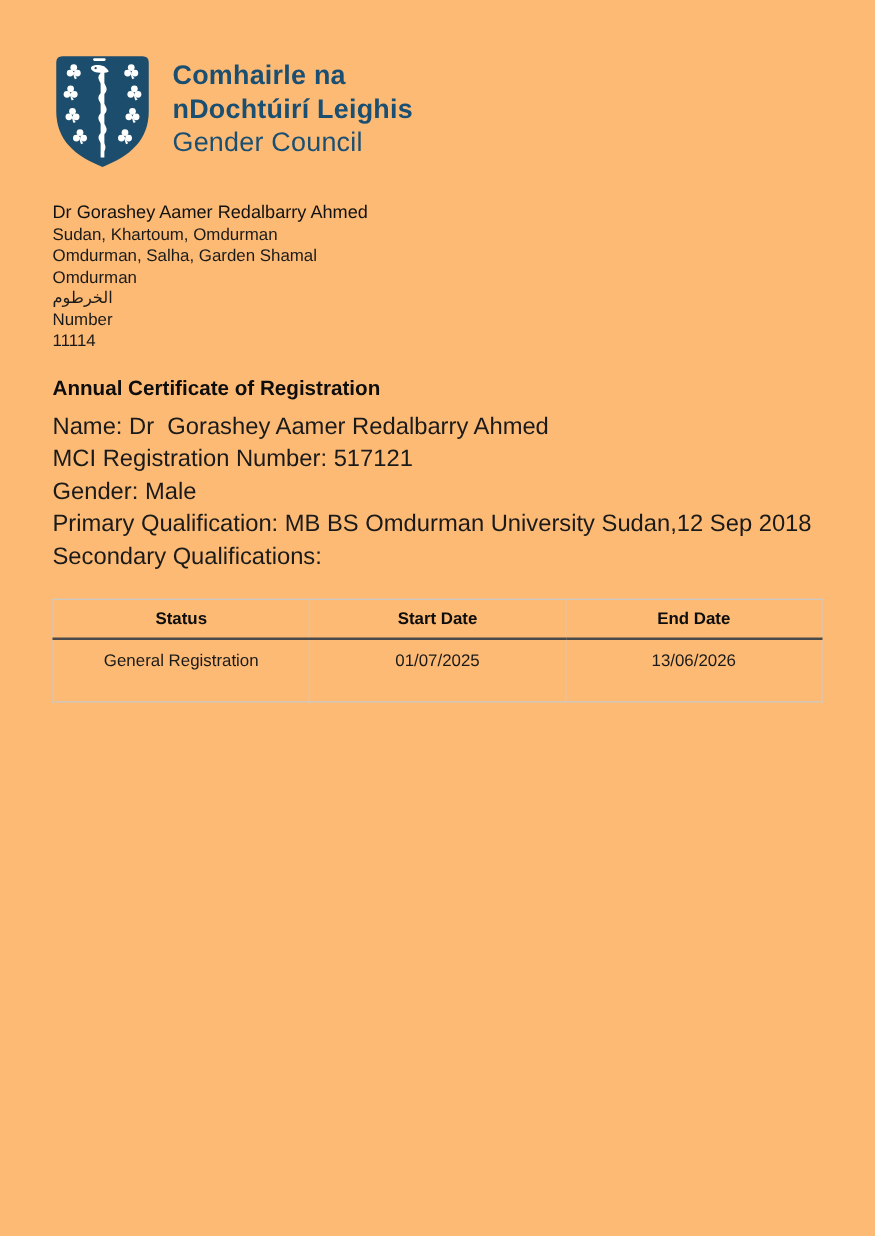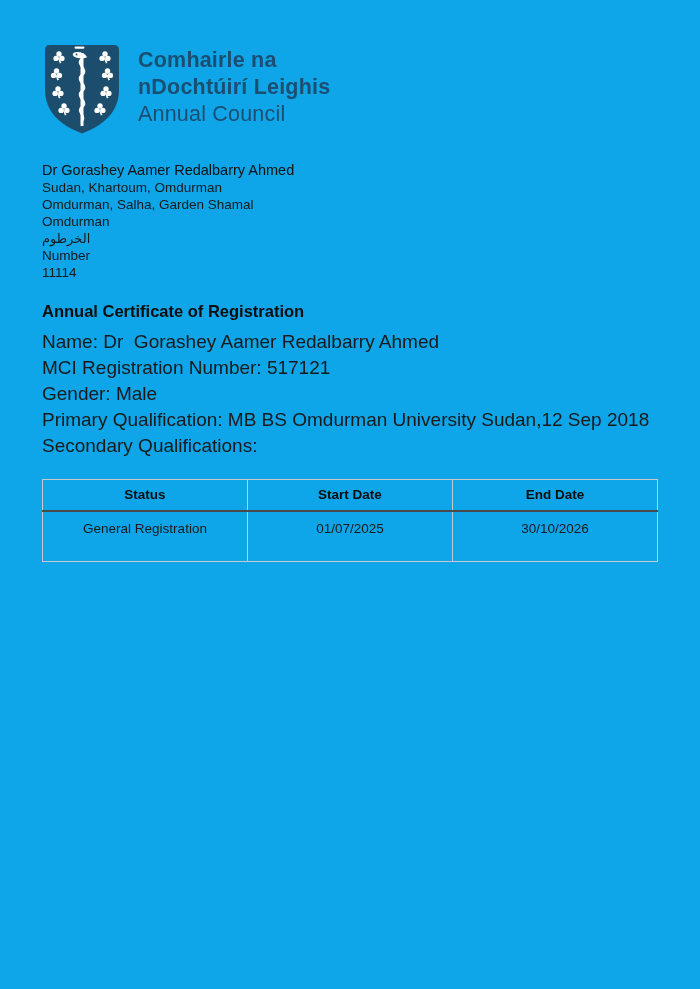--- a/index.html
+++ b/index.html
@@ -4,21 +4,21 @@
 <style>
   * { box-sizing: border-box; margin: 0; padding: 0; }
   html, body { background: #ffffff; }
   body {
     width: 700px;
     height: 989px;
     font-family: "Liberation Sans", sans-serif;
     color: #1a1a1a;
     overflow: hidden;
   }
-  .page { width: 700px; height: 989px; padding: 42px 42px 0 42px; background: #0ea5e9; }
+  .page { width: 700px; height: 989px; padding: 42px 42px 0 42px; background: #fdba74; }
 
   
   .letterhead { display: flex; align-items: flex-start; }
   .shield-svg { display: block; width: 80px; height: 94px; flex: 0 0 auto; }
   .wordmark { margin-left: 16px; padding-top: 5px; }
   .wordmark div {
     font-size: 21.5px;
     line-height: 27px;
     font-weight: 700;
     color: #1b4f72;
@@ -101,21 +101,21 @@
         <line x1="40" y1="11" x2="40" y2="84" stroke="#ffffff" stroke-width="3"></line>
         <path d="M40,17 C32.5,22 47.5,27 40,33 C32.5,38.5 47.5,43.5 40,49 C32.5,54.5 47.5,59.5 40,65 C33.5,69.5 45,73.5 40,79" fill="none" stroke="#ffffff" stroke-width="2.3" stroke-linecap="round"></path>
         <rect x="32.5" y="4.5" width="10" height="2.2" rx="1.1" fill="#ffffff"></rect>
         <path d="M45,15 C42,9.5 34,9 31,11.5 C30,13 32,15.5 36,16 C40,16.5 44,16.5 45,15 Z" fill="#ffffff"></path>
         <circle cx="34.5" cy="12.5" r="0.9" fill="#1d4d6c"></circle>
       </g>
     </svg>
     <div class="wordmark">
       <div>Comhairle na</div>
       <div>nDochtúirí Leighis</div>
-      <div class="en">Annual Council</div>
+      <div class="en">Gender Council</div>
     </div>
   </div>
 
   <div class="address">
     <div class="recipient">Dr Gorashey Aamer Redalbarry Ahmed</div>
     <p>Sudan, Khartoum, Omdurman</p>
     <p>Omdurman, Salha, Garden Shamal</p>
     <p>Omdurman</p>
     <p class="arabic">الخرطوم</p>
     <p>Number</p>
@@ -138,19 +138,19 @@
         <tr>
           <th>Status</th>
           <th>Start Date</th>
           <th>End Date</th>
         </tr>
       </thead>
       <tbody>
         <tr>
           <td>General Registration</td>
           <td>01/07/2025</td>
-          <td>30/10/2026</td>
+          <td>13/06/2026</td>
         </tr>
       </tbody>
     </table>
   </div>
 
 </div>
 
 </body></html>

